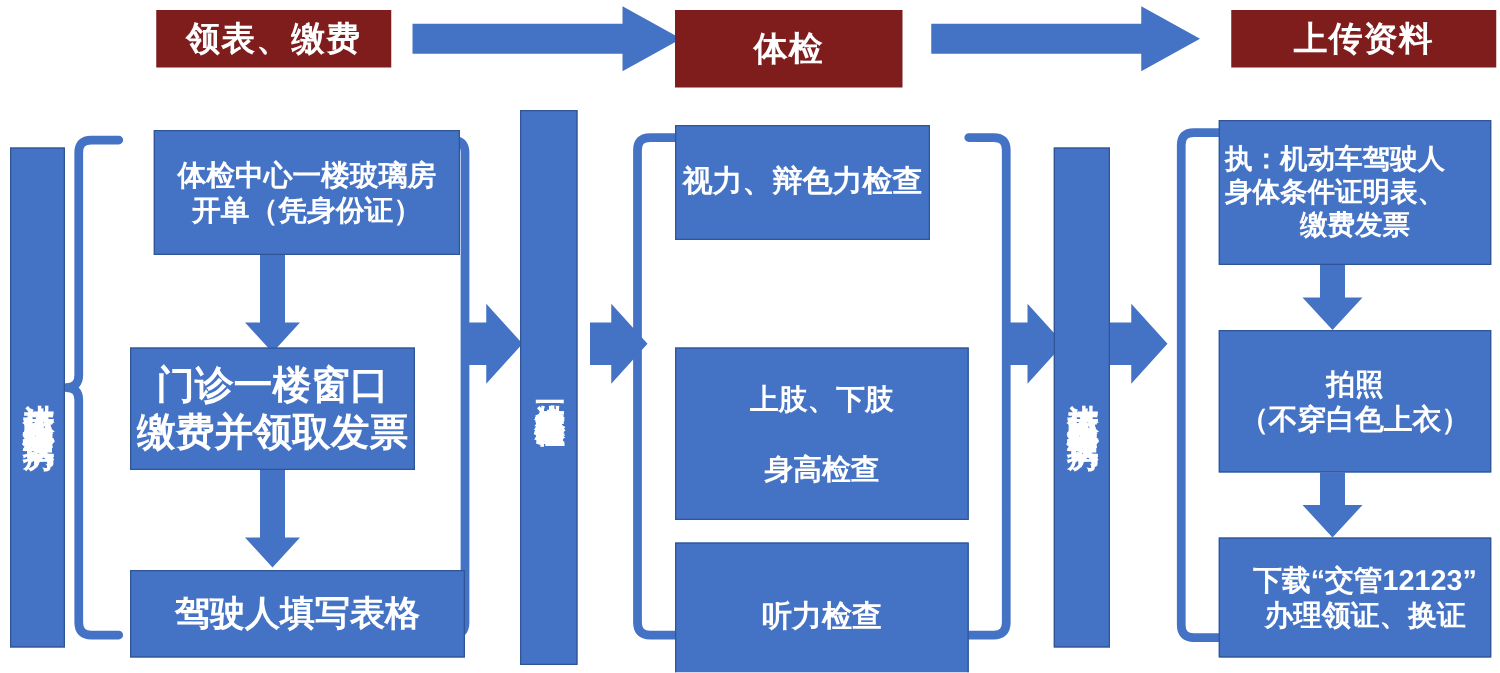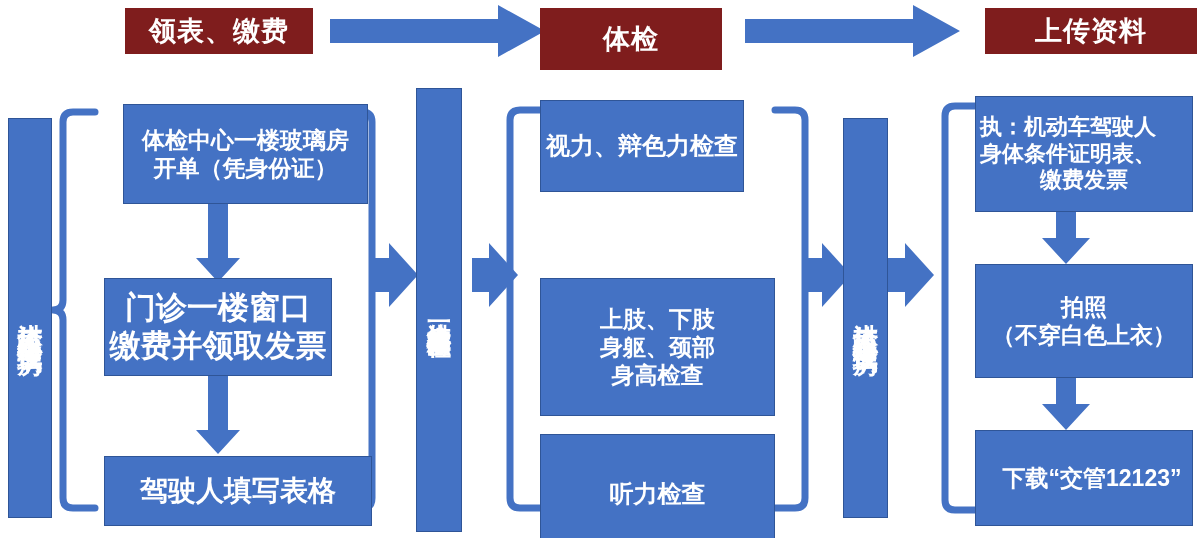--- a/index.html
+++ b/index.html
@@ -180,21 +180,21 @@
     <span class="vtxt" style="letter-spacing:1px; font-size:24px;">进体检中心一楼驾照体检区</span>
   </div>
 
   <div class="pbox" style="left:540px; top:100px; width:204px; height:92px; font-size:24px;">
     <span class="txt">视力、辩色力检查</span>
   </div>
 
   <div class="pbox" style="left:540px; top:262px; width:235px; height:138px; font-size:23px;margin-top:16px;">
     <span class="txt">
       <span>上肢、下肢</span><br>
-      <span>身躯、颈部</span><br>
+      <br>
       <span>身高检查</span>
     </span>
   </div>
 
   <div class="pbox" style="left:540px; top:434px; width:235px; height:120px; font-size:24px;">
     <span class="txt">听力检查</span>
   </div>
 
   <div class="vbox" style="left:843px; top:118px; width:45px; height:400px;">
     <span class="vtxt">进体检中心一楼玻璃房</span>
@@ -211,16 +211,17 @@
   <div class="pbox" style="left:975px; top:264px; width:218px; height:114px; font-size:23px;">
     <span class="txt">
       <span>拍照</span><br>
       <span>（不穿白色上衣）</span>
     </span>
   </div>
 
   <div class="pbox" style="left:975px; top:430px; width:218px; height:96px; font-size:23px;padding-left:16px;">
     <span class="txt">
       <span>下载“交管12123”</span><br>
+      <span>办理领证、换证</span>
     </span>
   </div>
 
 </div>
 
 </body></html>

